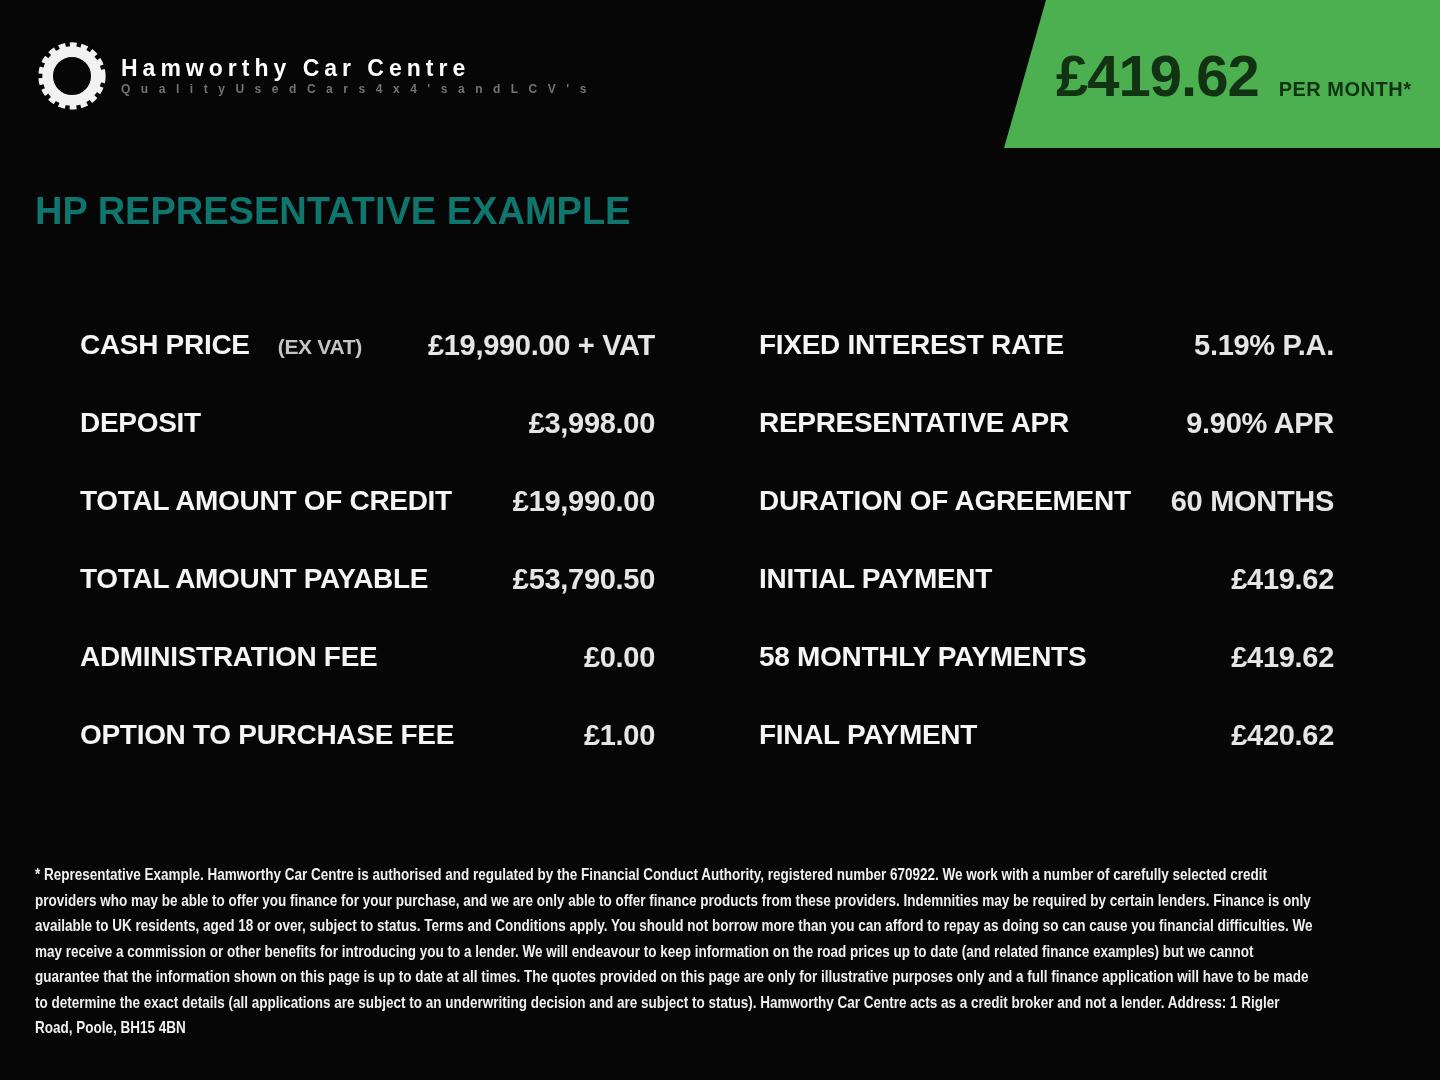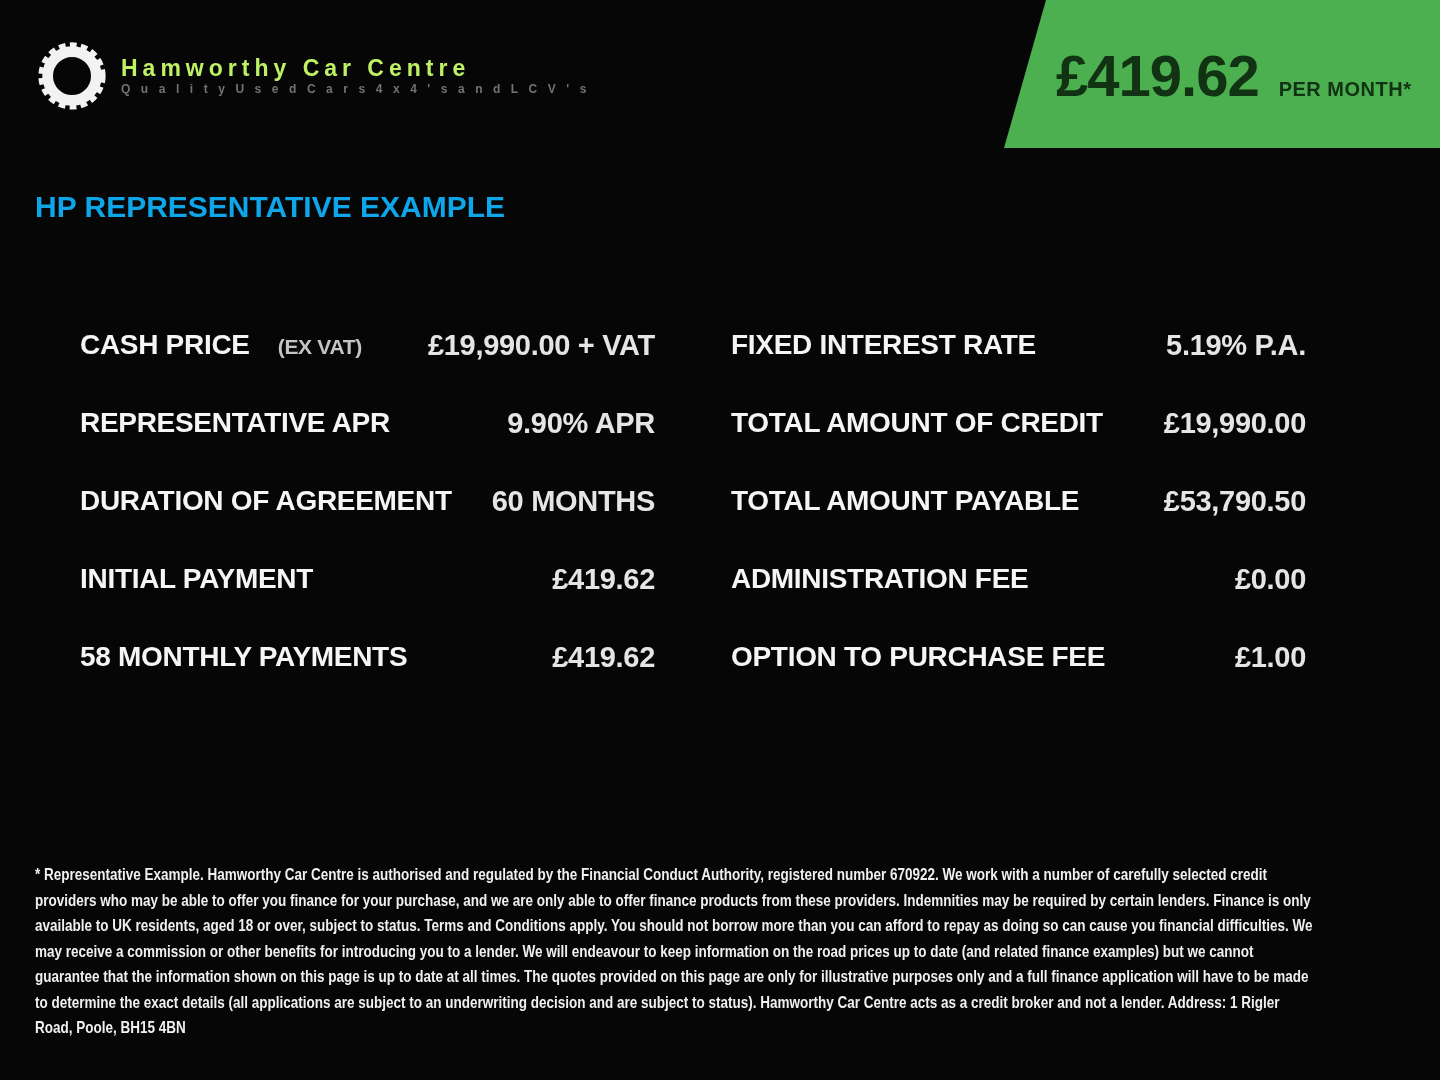--- a/index.html
+++ b/index.html
@@ -15,21 +15,21 @@
   
   .logo-wrap {
     position: absolute;
     left: 33px; top: 34px;
     display: flex;
     align-items: center;
   }
   .logo-icon { width: 78px; height: 82px; }
   .brand-text { margin-left: 10px; }
   .brand-name {
-    color: #bef264;
+    color: #ffffff;
     font-size: 23px;
     font-weight: 600;
     letter-spacing: 5px;
     white-space: nowrap;
   }
   .brand-tagline {
     margin-top: 0;
     color: #737373;
     font-size: 12px;
     font-weight: 700;
@@ -61,35 +61,35 @@
     font-size: 20px;
     font-weight: 700;
     margin-left: 20px;
     letter-spacing: 0.5px;
   }
 
   
   .page-title {
     position: absolute;
     left: 35px; top: 190px;
-    font-size: 30px;
-    font-weight: 700;
-    color: #0ea5e9;
+    font-size: 38px;
+    font-weight: 700;
+    color: #0f766e;
     letter-spacing: 0px;
     white-space: nowrap;
   }
 
   
   .finance-table {
     position: absolute;
     left: 80px; top: 306px;
     width: 1280px;
     display: grid;
     grid-template-columns: 575px 575px;
-    column-gap: 76px;
+    column-gap: 104px;
   }
   .frow {
     height: 78px;
     display: flex;
     justify-content: space-between;
     align-items: center;
   }
   .frow .label {
     font-size: 28px;
     font-weight: 700;
@@ -160,20 +160,24 @@
       <span class="sublabel">(EX VAT)</span>
     </div>
     <div class="value">£19,990.00 + VAT</div>
   </div>
   <div class="frow">
     <div class="label">FIXED INTEREST RATE</div>
     <div class="value">5.19% P.A.</div>
   </div>
 
   <div class="frow">
+    <div class="label">DEPOSIT</div>
+    <div class="value">£3,998.00</div>
+  </div>
+  <div class="frow">
     <div class="label">REPRESENTATIVE APR</div>
     <div class="value">9.90% APR</div>
   </div>
 
   <div class="frow">
     <div class="label">TOTAL AMOUNT OF CREDIT</div>
     <div class="value">£19,990.00</div>
   </div>
   <div class="frow">
     <div class="label">DURATION OF AGREEMENT</div>
@@ -195,16 +199,20 @@
   </div>
   <div class="frow">
     <div class="label">58 MONTHLY PAYMENTS</div>
     <div class="value">£419.62</div>
   </div>
 
   <div class="frow">
     <div class="label">OPTION TO PURCHASE FEE</div>
     <div class="value">£1.00</div>
   </div>
+  <div class="frow">
+    <div class="label">FINAL PAYMENT</div>
+    <div class="value">£420.62</div>
+  </div>
 
 </div>
 
 <div class="disclaimer">* Representative Example. Hamworthy Car Centre is authorised and regulated by the Financial Conduct Authority, registered number 670922. We work with a number of carefully selected credit providers who may be able to offer you finance for your purchase, and we are only able to offer finance products from these providers. Indemnities may be required by certain lenders. Finance is only available to UK residents, aged 18 or over, subject to status. Terms and Conditions apply. You should not borrow more than you can afford to repay as doing so can cause you financial difficulties. We may receive a commission or other benefits for introducing you to a lender. We will endeavour to keep information on the road prices up to date (and related finance examples) but we cannot guarantee that the information shown on this page is up to date at all times. The quotes provided on this page are only for illustrative purposes only and a full finance application will have to be made to determine the exact details (all applications are subject to an underwriting decision and are subject to status). Hamworthy Car Centre acts as a credit broker and not a lender. Address: 1 Rigler Road, Poole, BH15 4BN</div>
 
 </body></html>

